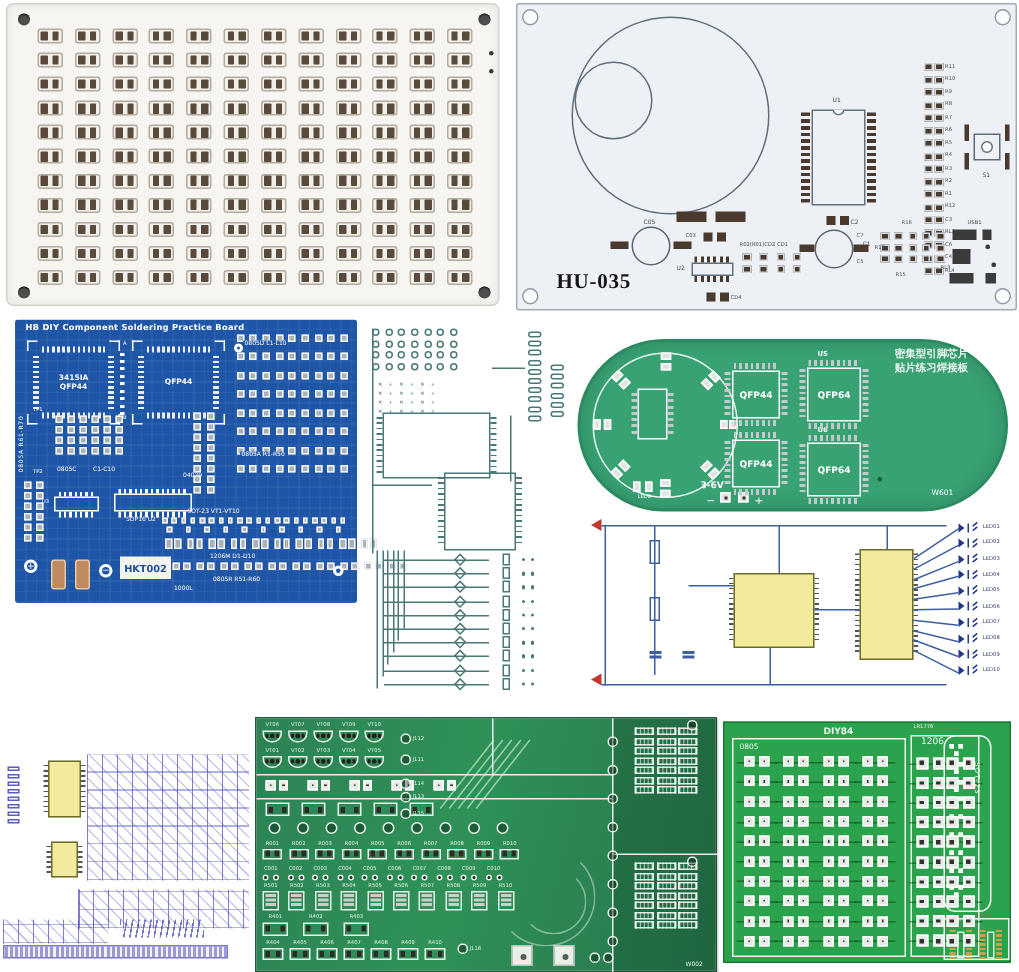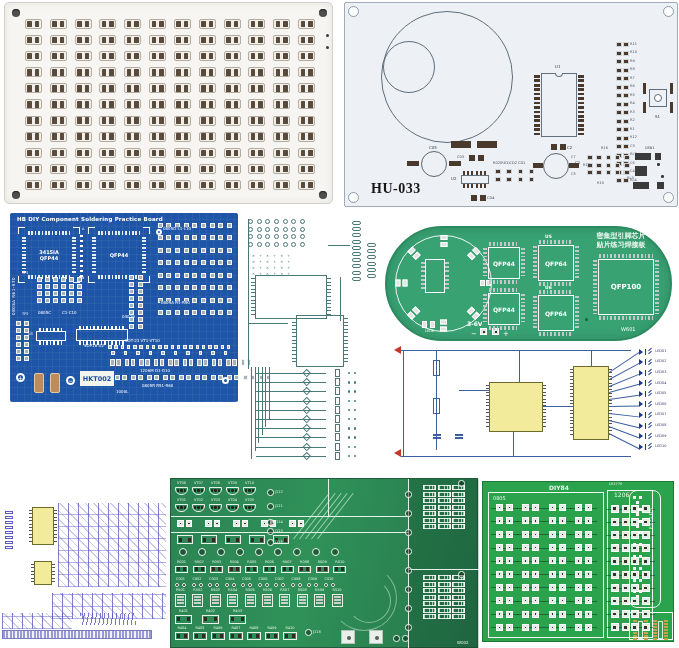--- a/index.html
+++ b/index.html
@@ -890,21 +890,21 @@
       <div class="btnBody"></div>
       <div class="btnCirc"></div>
     </div>
     <span class="lblB" style="left:310px;top:112px">S1</span>
     <span class="lblB" style="left:300px;top:144px;font-size:3.5px">USB1</span>
     <span class="lblB" style="left:84px;top:143px">C05</span>
     <span class="lblB" style="left:112px;top:153px;font-size:3.5px">C03</span>
     <span class="lblB" style="left:142px;top:194px;font-size:3.5px">CD4</span>
     <span class="lblB" style="left:222px;top:143px">C2</span>
     <span class="lblB" style="left:230px;top:158px">C1</span>
-    <div class="hu021Title">HU-033</div>
+    <div class="hu021Title">HU-035</div>
   <div class="holeB" style="left: 3px; top: 3px;"></div>
       <div class="holeB" style="left: 318px; top: 3px;"></div>
       <div class="holeB" style="left: 3px; top: 189px;"></div>
       <div class="holeB" style="left: 318px; top: 189px;"></div>
       <div class="padBrown" style="left: 106px; top: 138px; width: 20px; height: 7px;"></div>
       <div class="padBrown" style="left: 132px; top: 138px; width: 20px; height: 7px;"></div>
       <div class="capC" style="left: 76px; top: 148px; width: 26px; height: 26px;"></div>
       <div class="padBrown" style="left: 62px; top: 158px; width: 12px; height: 5px;"></div>
       <div class="padBrown" style="left: 104px; top: 158px; width: 12px; height: 5px;"></div>
       <div class="padBrown" style="left: 124px; top: 152px; width: 6px; height: 6px;"></div>
@@ -1480,28 +1480,20 @@
         <div class="qfpLbl" style="font-size: 6px;">QFP64</div>
       </div>
       <div class="qfp" style="left: 146px; top: 62px; width: 46px; height: 46px;">
         <div class="qp t"></div>
         <div class="qp b"></div>
         <div class="qp l"></div>
         <div class="qp r"></div>
         <div class="qfpIn"></div>
         <div class="qfpLbl" style="font-size: 6px;">QFP64</div>
       </div>
-      <div class="qfp" style="left: 206px; top: 26px; width: 66px; height: 66px;">
-        <div class="qp t"></div>
-        <div class="qp b"></div>
-        <div class="qp l"></div>
-        <div class="qp r"></div>
-        <div class="qfpIn"></div>
-        <div class="qfpLbl" style="font-size: 7px;">QFP100</div>
-      </div>
       <div class="d" style="left: 198px; top: 90px; width: 3px; height: 3px; border-radius: 50%; background: rgb(28, 92, 64);"></div>
     </div>
 
   <div class="schem schem555" id="schem555">
     <div class="term" style="left:1px;top:2px"></div>
     <div class="term" style="left:1px;top:105px"></div>
     <div class="res555" style="left:40px;top:16px"></div>
     <div class="res555" style="left:40px;top:54px"></div>
     <div class="capS" style="left:40px;top:90px"></div>
     <div class="capS" style="left:62px;top:90px"></div>

